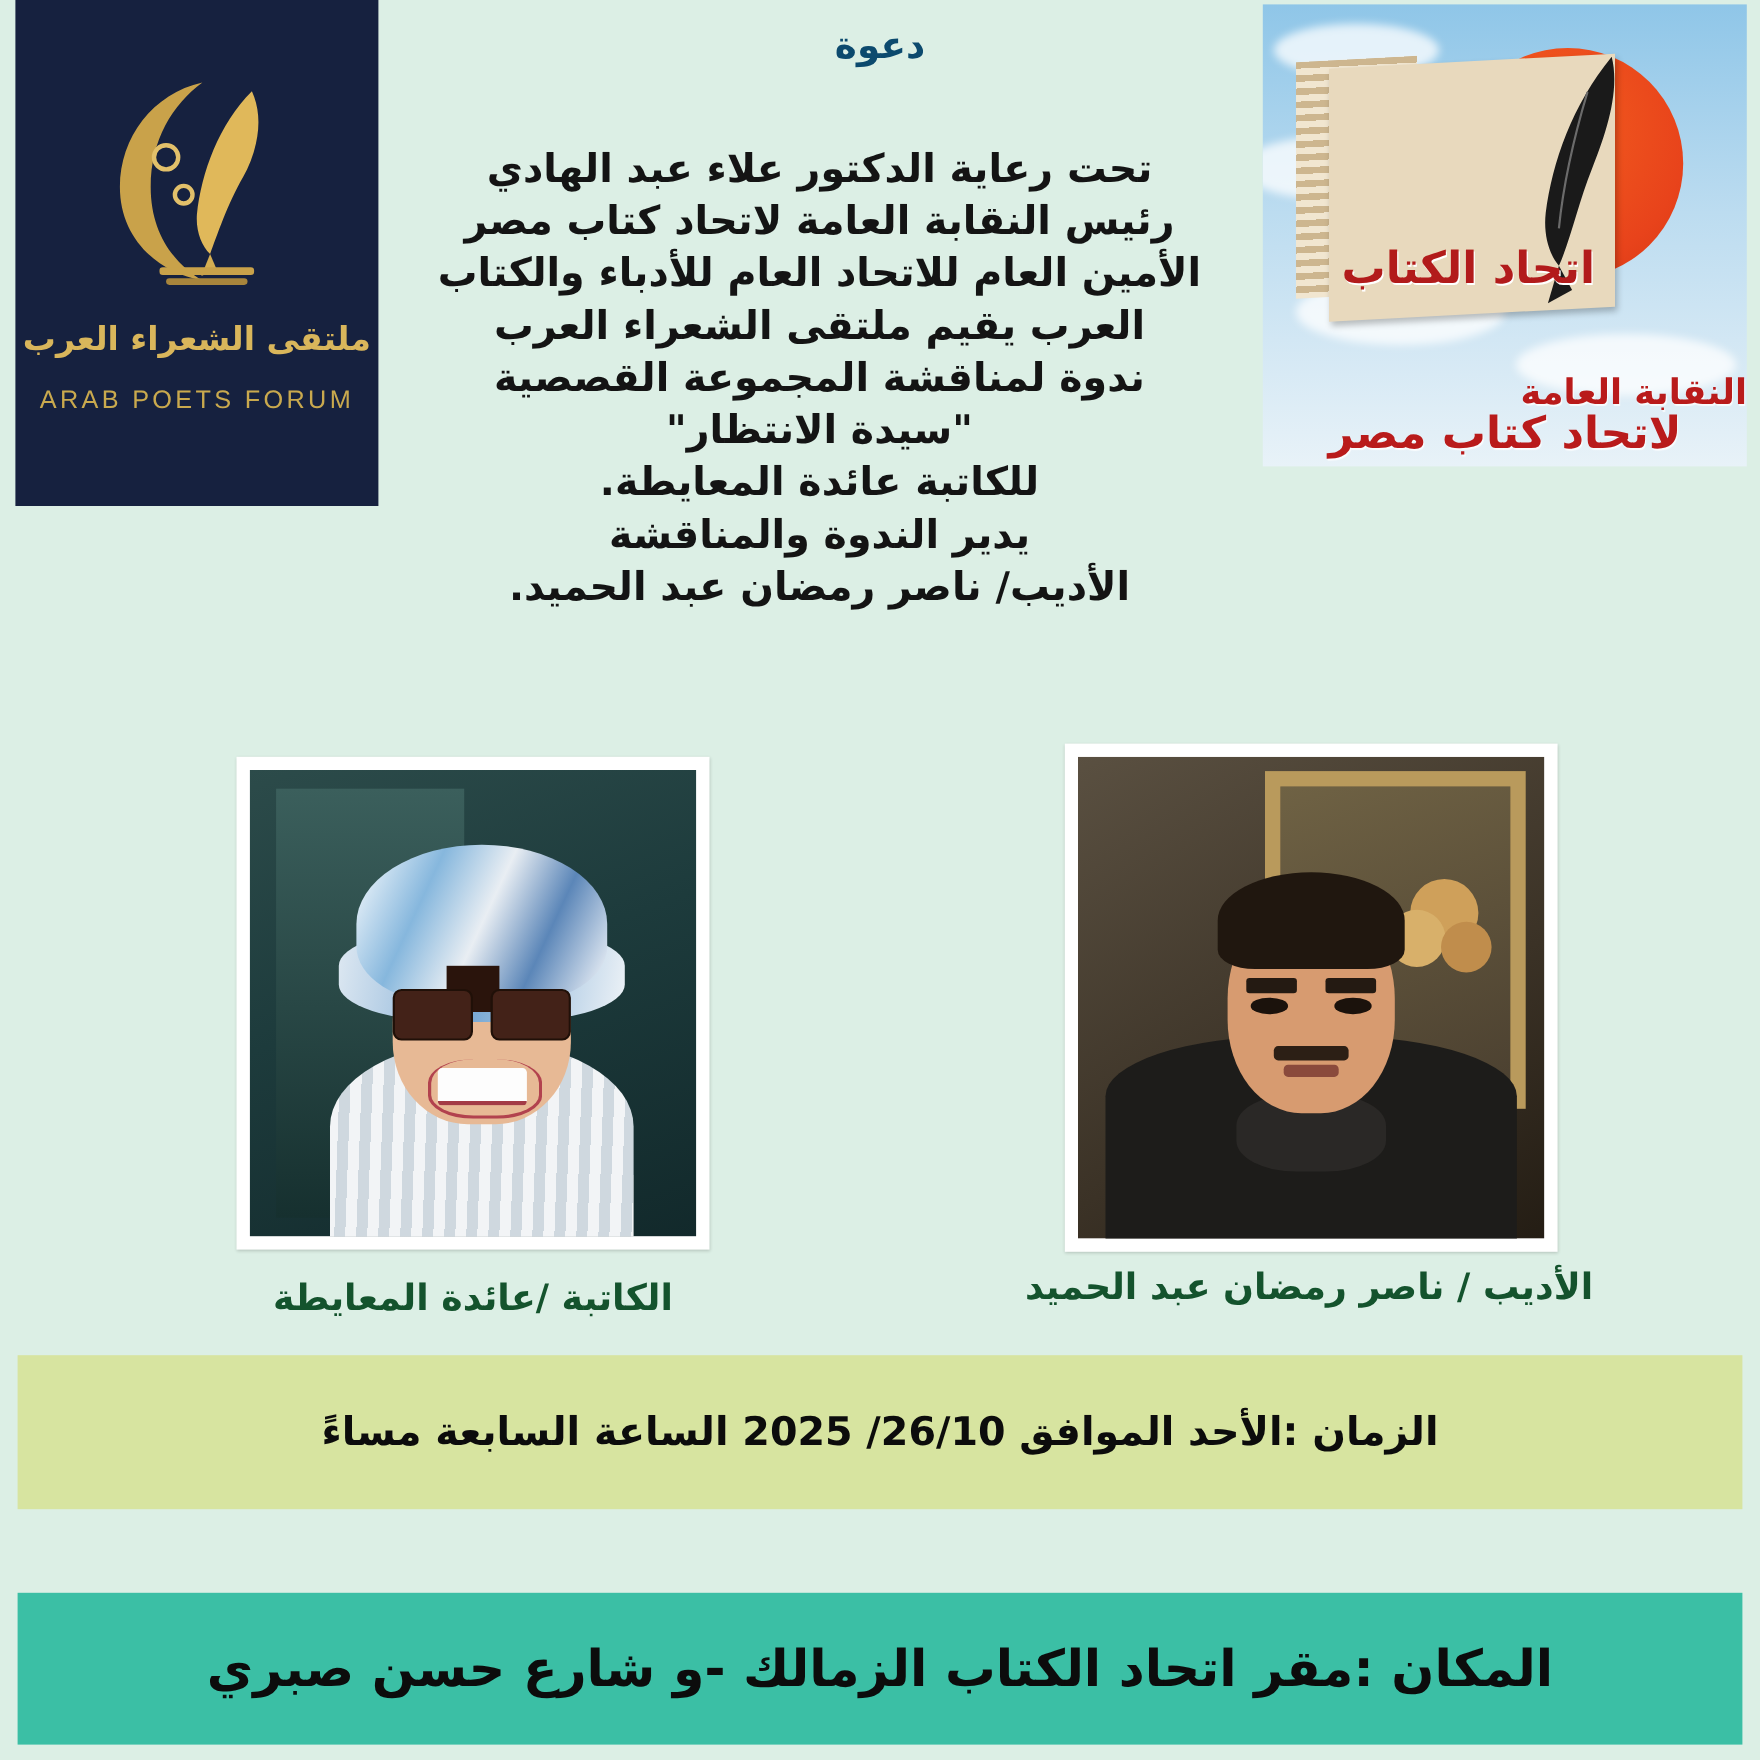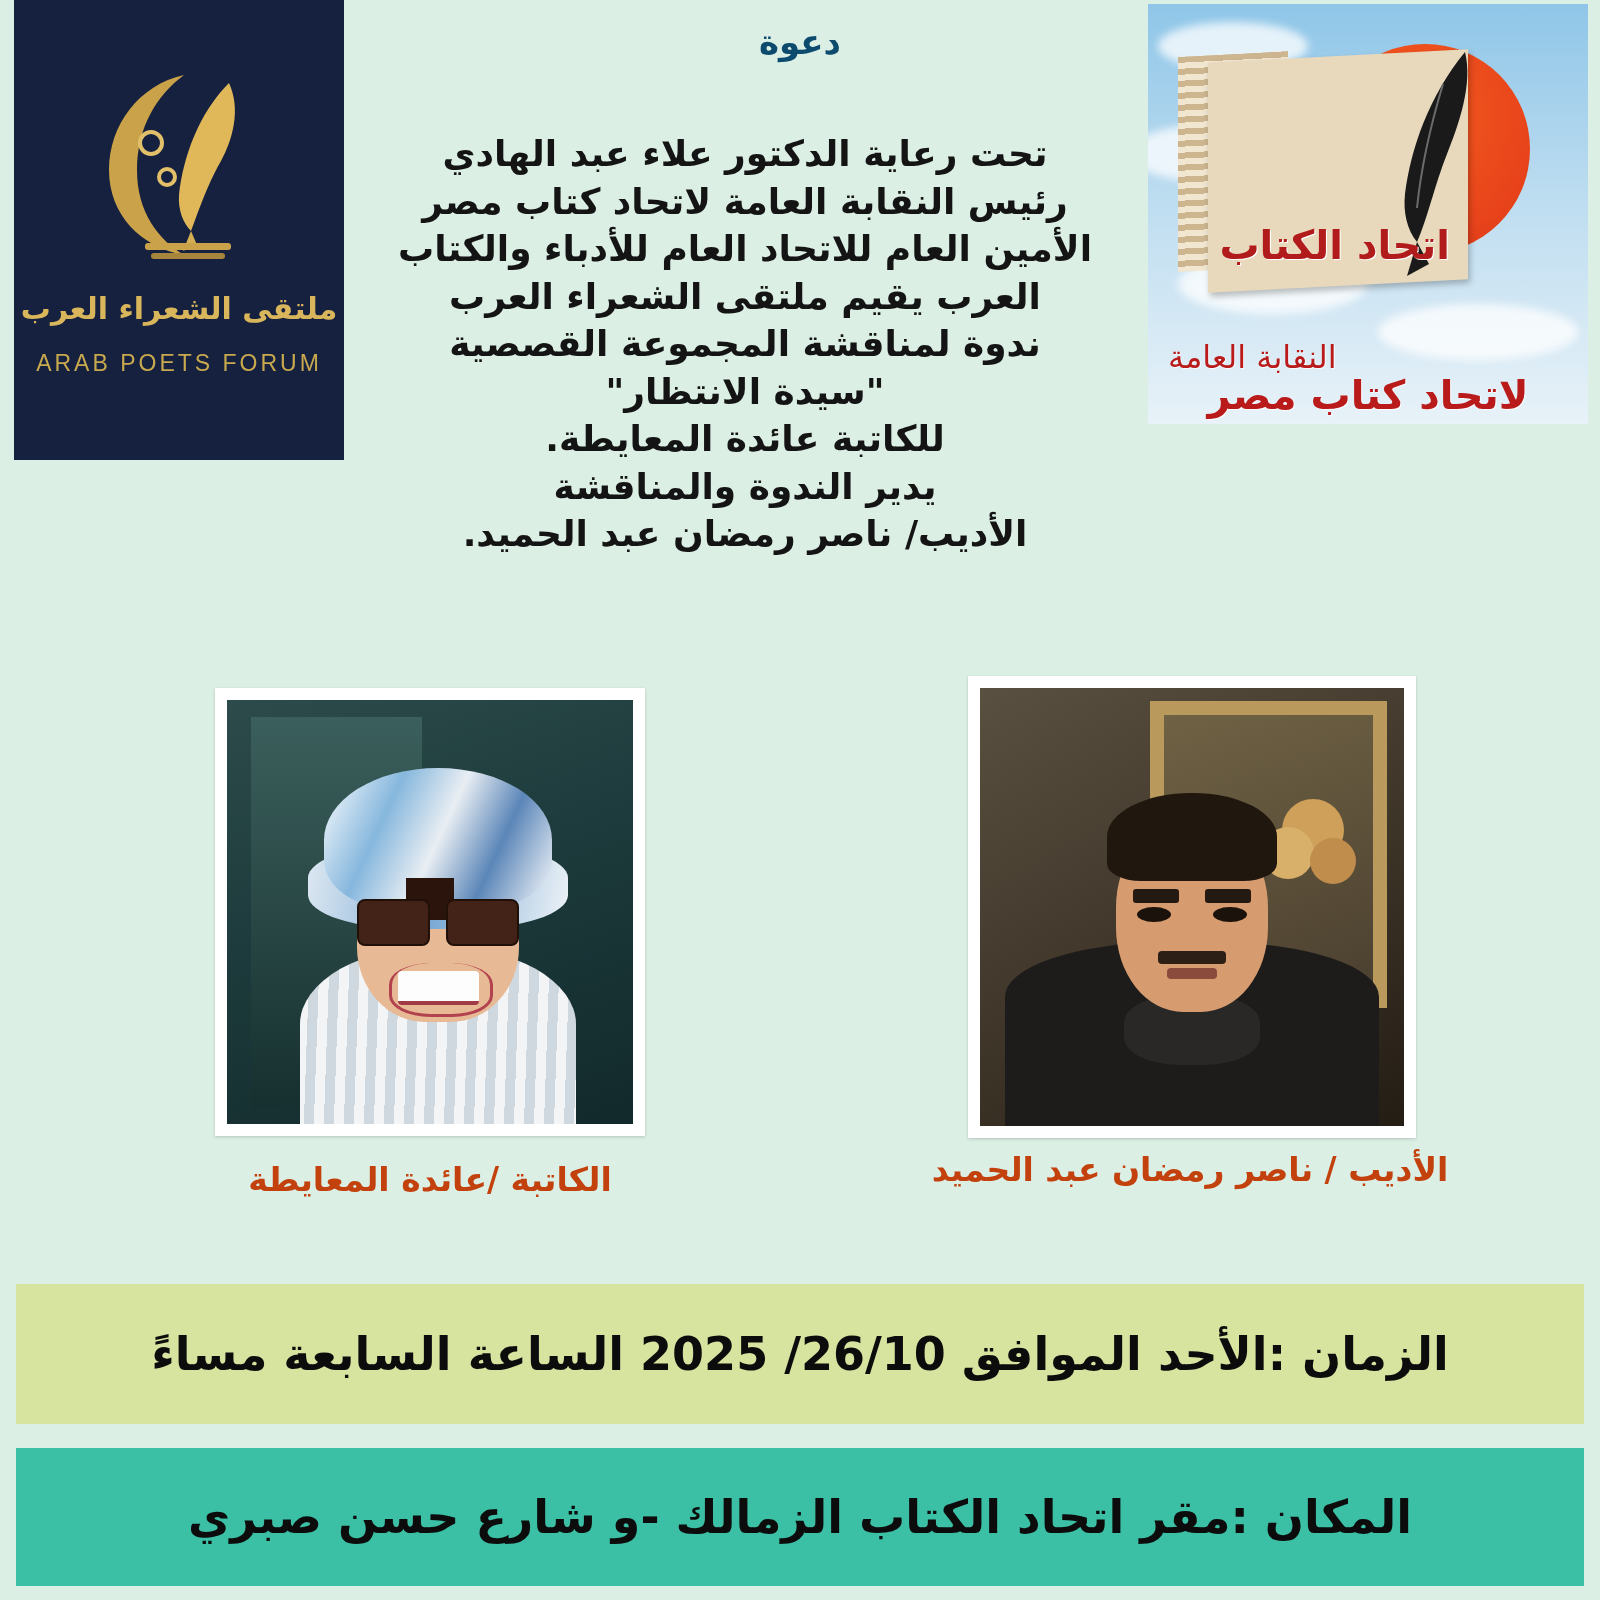--- a/index.html
+++ b/index.html
@@ -122,24 +122,24 @@
     font-weight: bold;
     text-shadow: 1px 1px 0 #fff;
     letter-spacing: -2px;
     text-align: center;
   }
   .logo-right-line1 {
     position: absolute;
     bottom: 48px;
     right: 0;
     left: 0;
-    text-align: left;
+    text-align: right;
     color: #b91b1b;
     font-size: 32px;
-    font-weight: normal;
+    font-weight: bold;
     text-shadow: 1px 1px 1px rgba(255,255,255,0.8);
     margin-left: 20px;
   }
   .logo-right-line2 {
     position: absolute;
     bottom: 6px;
     right: 0;
     left: 0;
     text-align: center;
     color: #b91b1b;
@@ -214,42 +214,42 @@
   .m-brow.l { left:36%; } .m-brow.r { left:53%; }
   .m-eye { position:absolute; top:50%; width:8%; height:3.4%; background:#1b120c; border-radius:50%; }
   .m-eye.l { left:37%; } .m-eye.r { left:55%; }
   .m-mouth { position:absolute; left:44%; top:64%; width:12%; height:2.4%; background:#8a4a3c; border-radius:4px; }
   .m-mus { position:absolute; left:42%; top:60%; width:16%; height:3%; background:#2c1f15; border-radius:4px; }
 
   .caption {
     position: absolute;
     font-size: 33px;
     font-weight: bold;
-    color: #c2410c;
+    color: #14532d;
     text-align: center;
   }
   .cap-woman { top: 1160px; left: 150px; width: 560px; }
   .cap-man   { top: 1150px; left: 840px; width: 700px; }
 
   
   .bar {
     position: absolute;
     left: 16px;
     right: 16px;
     display: flex;
     align-items: center;
     justify-content: center;
     font-weight: bold;
     color: #0c0c0c;
   }
   .bar-time {
-    top: 1284px;
+    top: 1232px;
     height: 140px;
     background: #d7e4a0;
-    font-size: 46px;
+    font-size: 36px;
   }
   .bar-place {
     top: 1448px;
     height: 138px;
     background: #3bbfa5;
     font-size: 46px;
   }
 </style>
 </head>
 <body>

